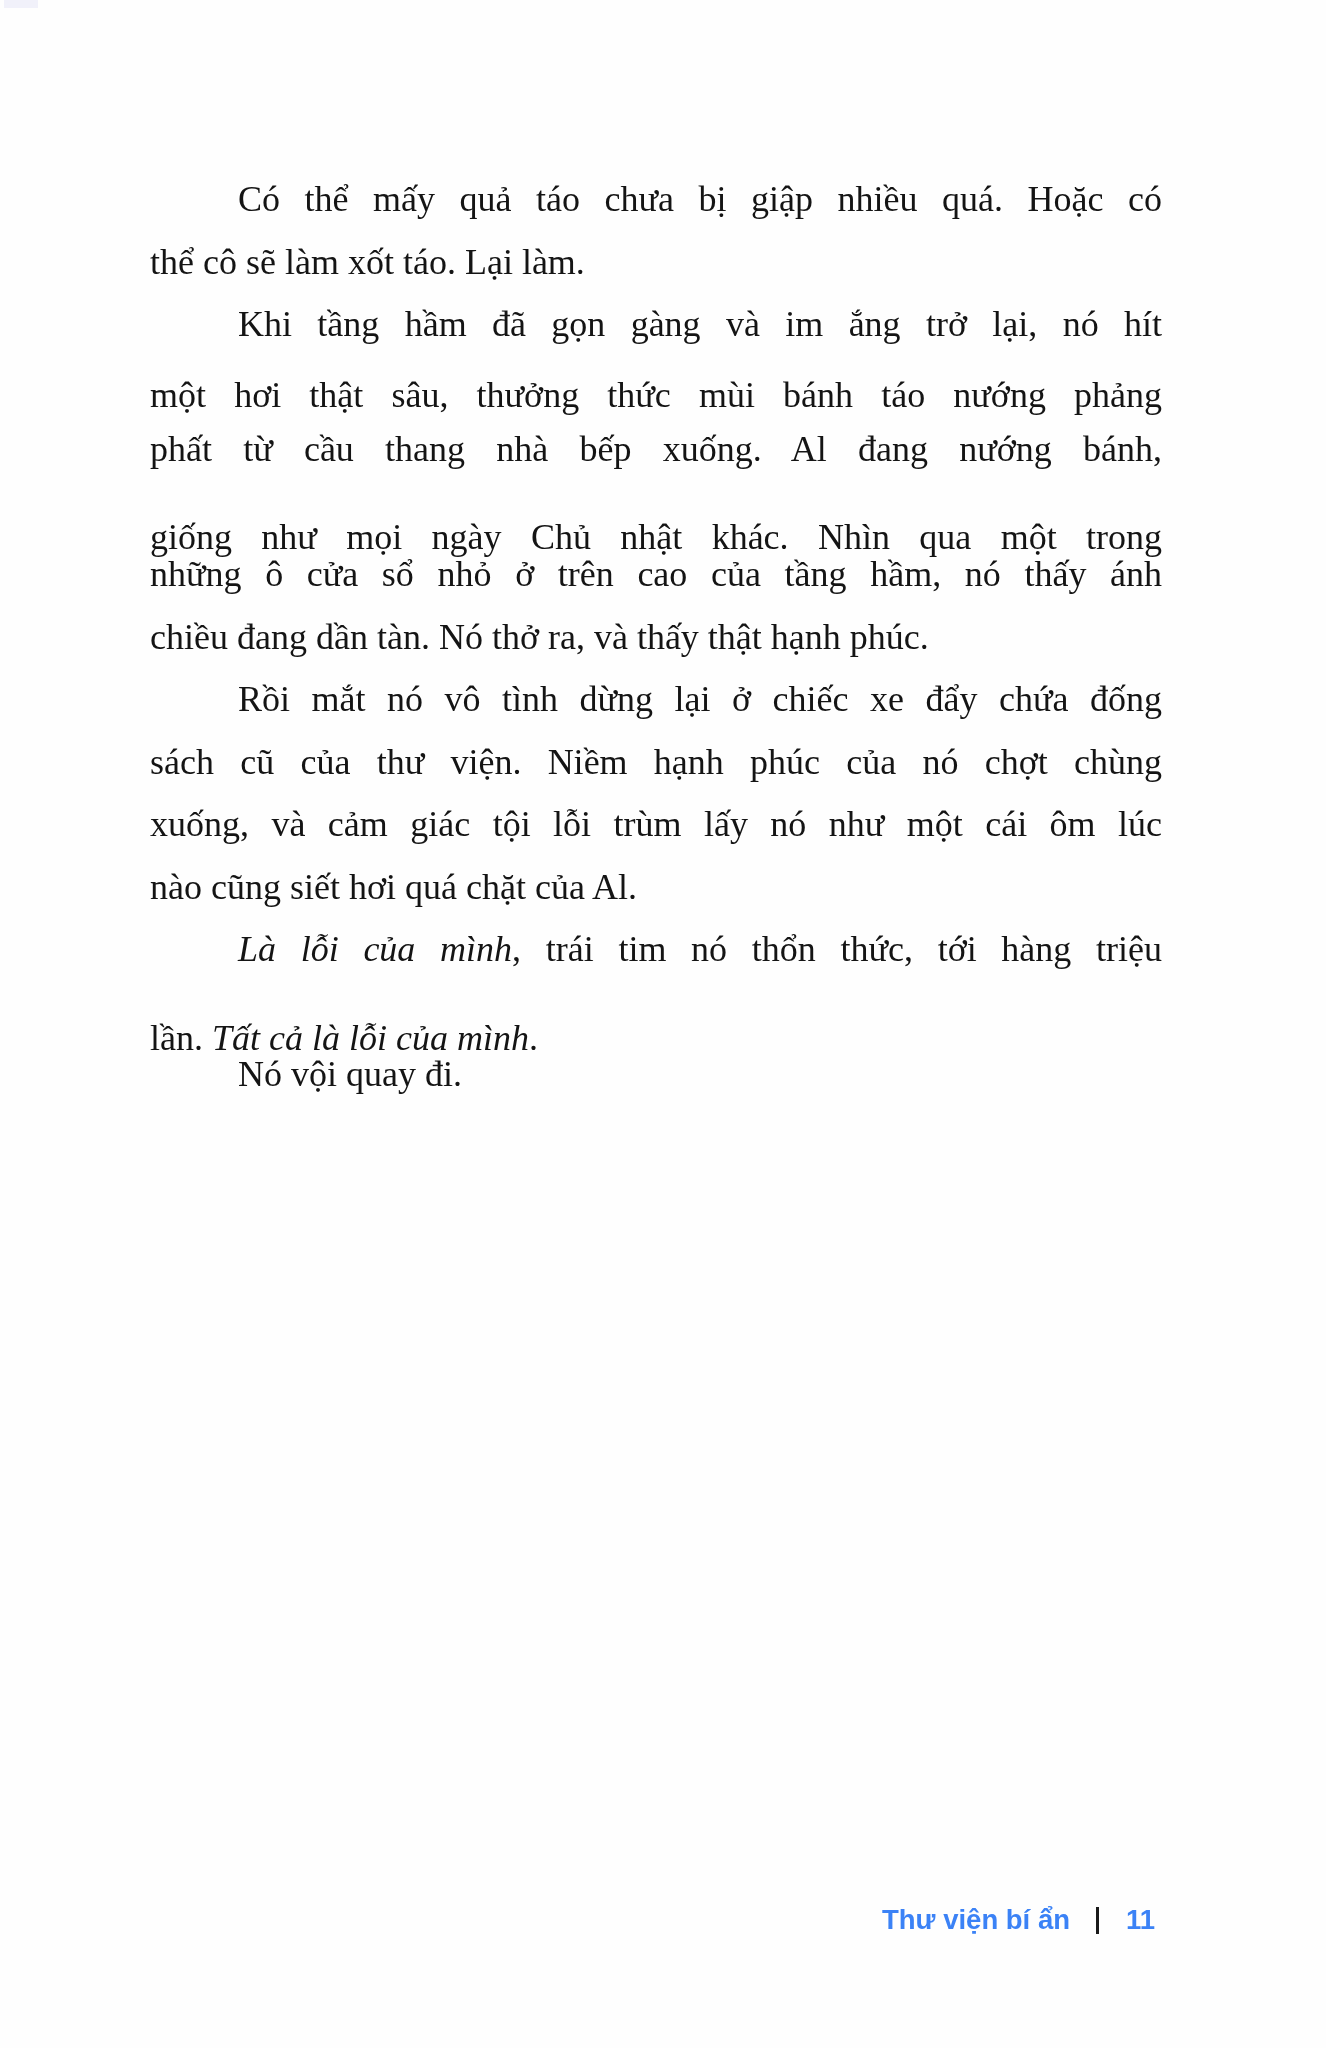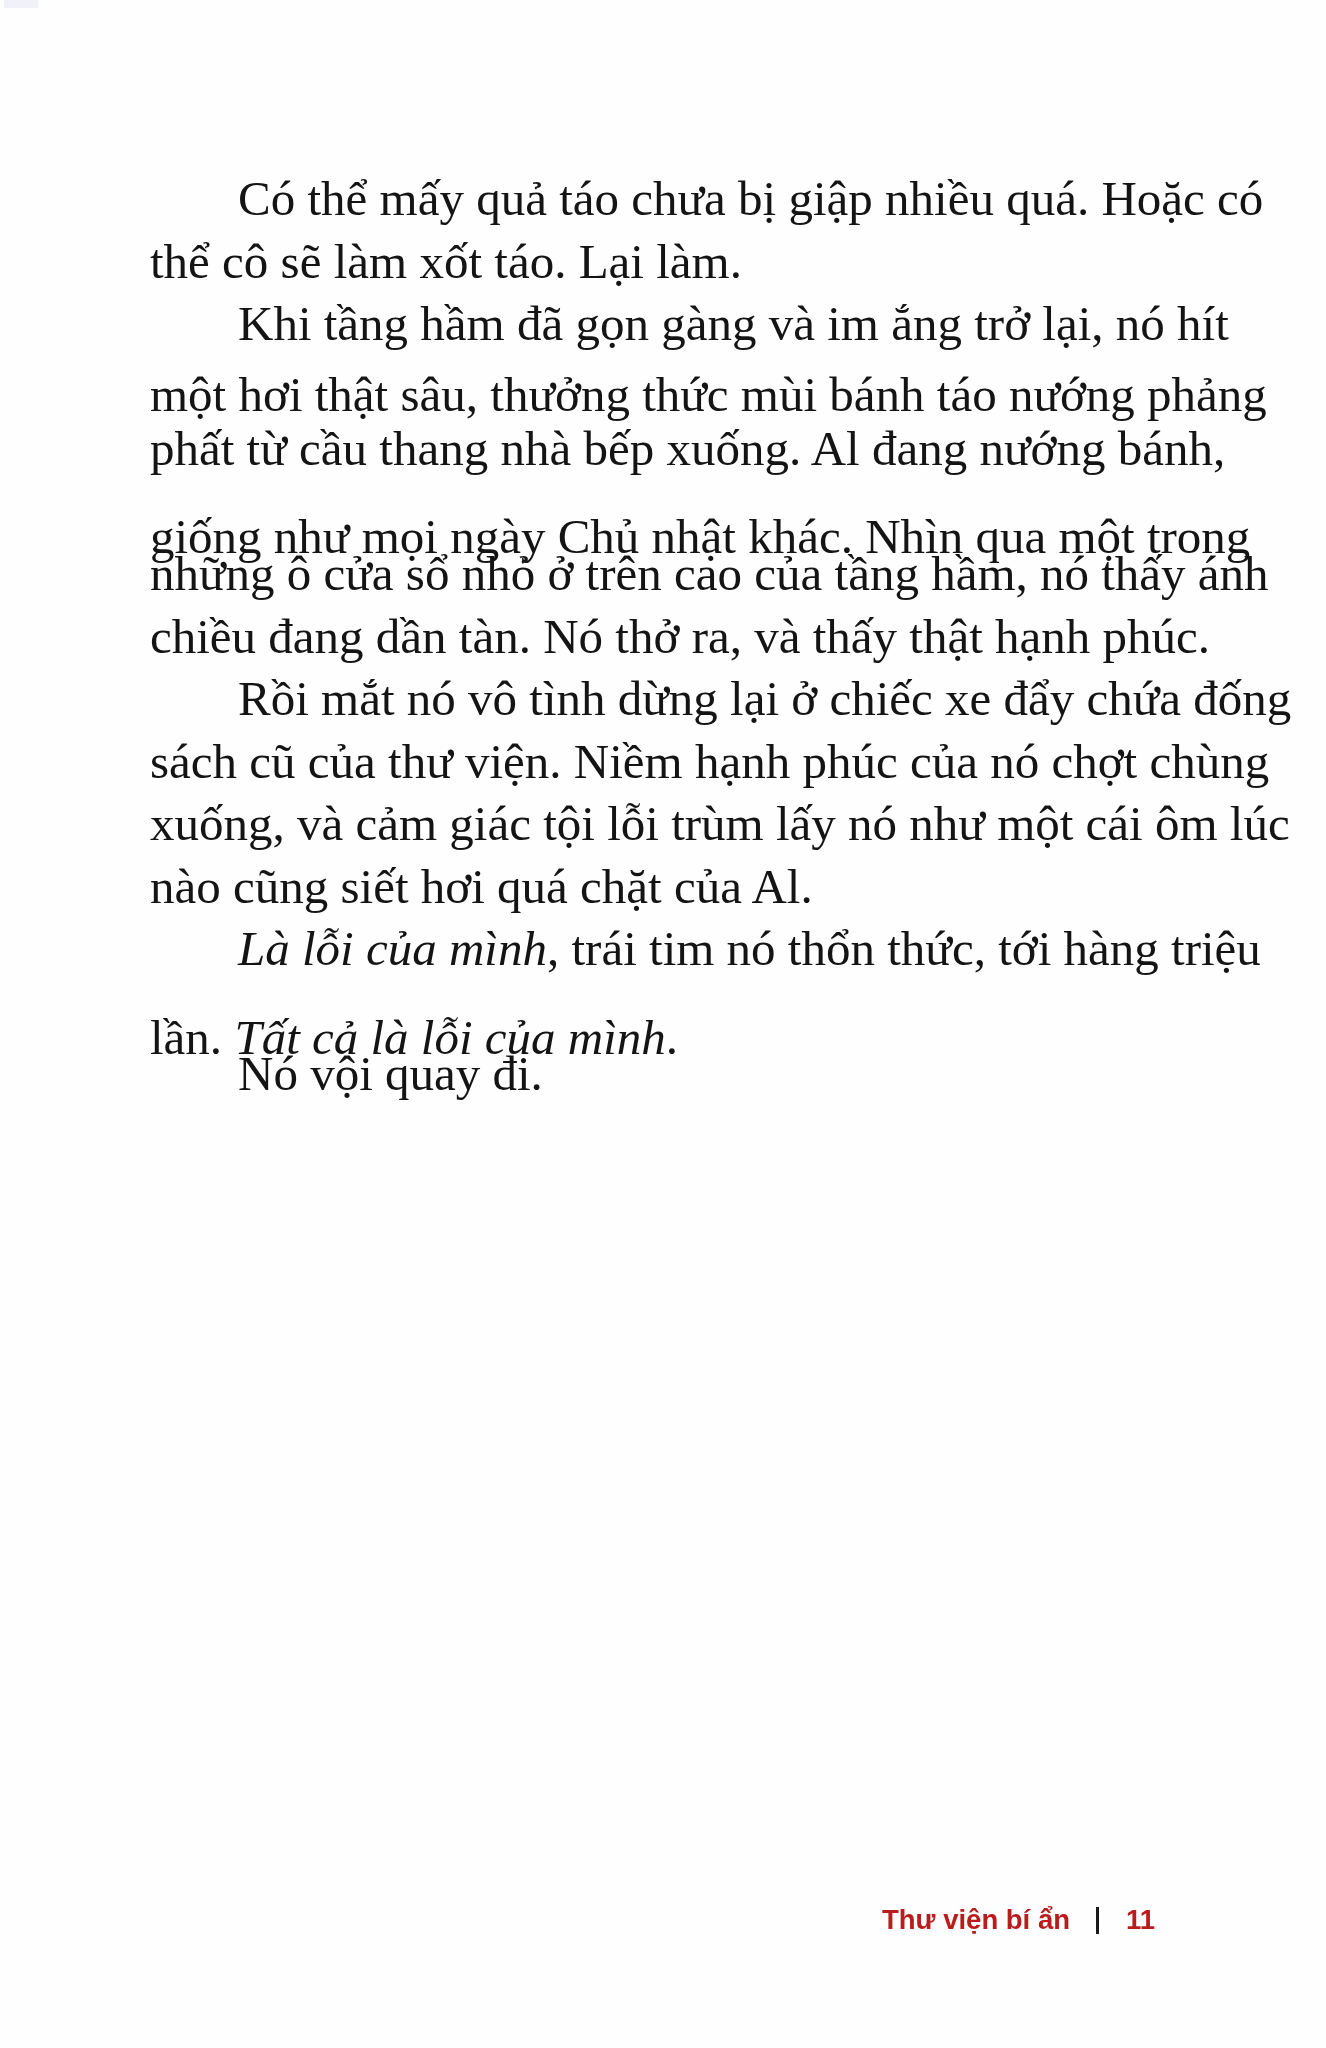--- a/index.html
+++ b/index.html
@@ -27,21 +27,21 @@
       left: 150px;
       top: 0;
       width: 1012px;
     }
     .line {
       position: absolute;
       left: 0;
       width: 1012px;
       height: 62px;
       font-family: "Liberation Serif", "DejaVu Serif", serif;
-      font-size: 49px;
+      font-size: 36px;
       line-height: 62px;
       color: #141414;
       white-space: nowrap;
       text-align: justify;
       text-align-last: justify;
     }
     .line.indent {
       left: 88px;
       width: 924px;
     }
@@ -54,21 +54,21 @@
     .footer {
       position: absolute;
       left: 882px;
       top: 1900px;
       height: 40px;
       display: flex;
       align-items: center;
       font-family: "Liberation Sans", "DejaVu Sans", sans-serif;
       font-weight: bold;
       font-size: 27.5px;
-      color: #b91c1c;
+      color: #3b82f6;
     }
     .footer .sep {
       display: inline-block;
       width: 3px;
       height: 27px;
       background: #1a1a1a;
       margin: 0 27px 0 26px;
     }
   </style>
 </head>

